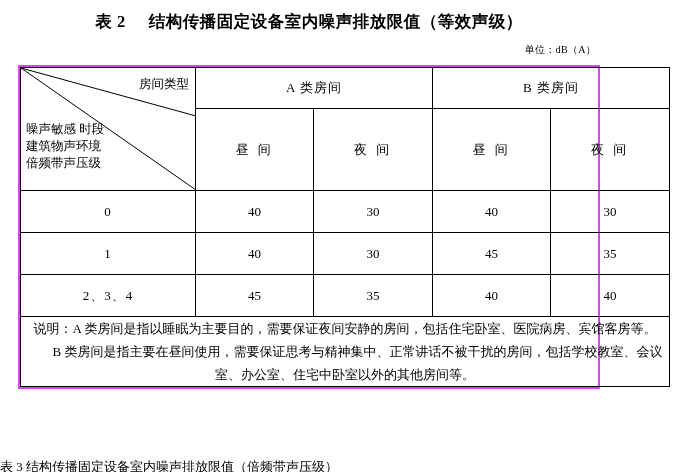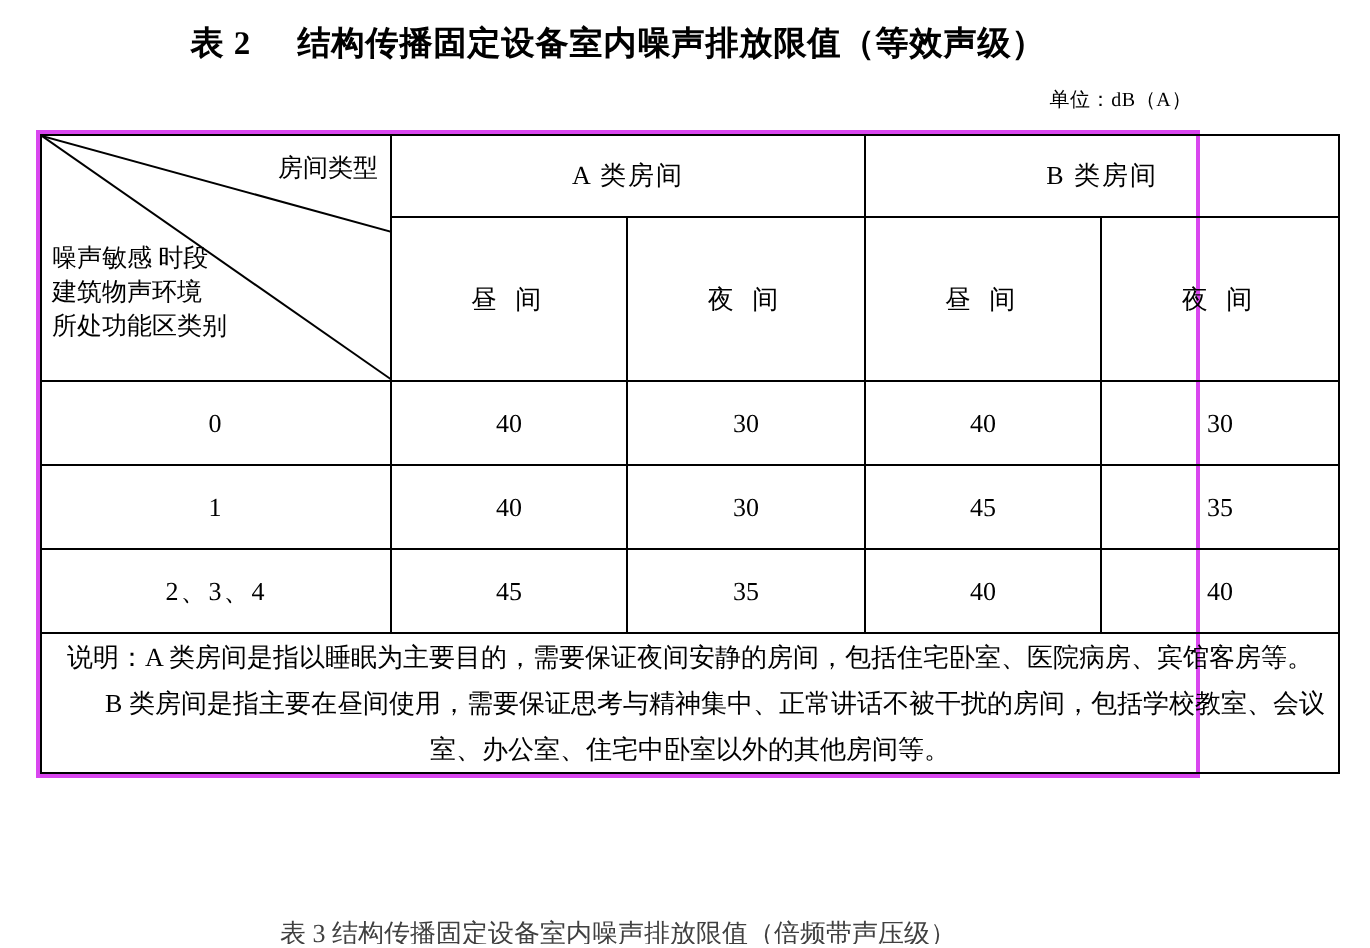--- a/index.html
+++ b/index.html
@@ -110,23 +110,22 @@
     margin: 0;
   }
   .note p.indent {
     text-indent: 25px;
   }
   .footer-line {
     position: absolute;
     left: 0;
     right: 0;
     bottom: 2px;
-    text-align: center;
     font-size: 13px;
-    color: #404040;
+    color: #000000;
     overflow: hidden;
     height: 14px;
     white-space: nowrap;
   }
 </style>
 </head>
 <body>
 
 <div class="page">
 
@@ -146,21 +145,21 @@
       <tbody>
         <tr>
           <td class="corner" rowspan="2">
             <svg class="diag-svg" width="175" height="122">
               <line x1="0" y1="0" x2="175" y2="48" stroke="#000" stroke-width="1"></line>
               <line x1="0" y1="0" x2="175" y2="122" stroke="#000" stroke-width="1"></line>
             </svg>
             <div class="corner-roomtype">房间类型</div>
             <div class="corner-left" style="white-space:pre-line;"><span>噪声敏感                  时段
 建筑物声环境
-所处功能区类别</span></div>
+倍频带声压级</span></div>
           </td>
           <td class="grouphead" colspan="2">A 类房间</td>
           <td class="grouphead" colspan="2">B 类房间</td>
         </tr>
         <tr>
           <td class="subhead">昼 间</td>
           <td class="subhead">夜 间</td>
           <td class="subhead">昼 间</td>
           <td class="subhead">夜 间</td>
         </tr>

